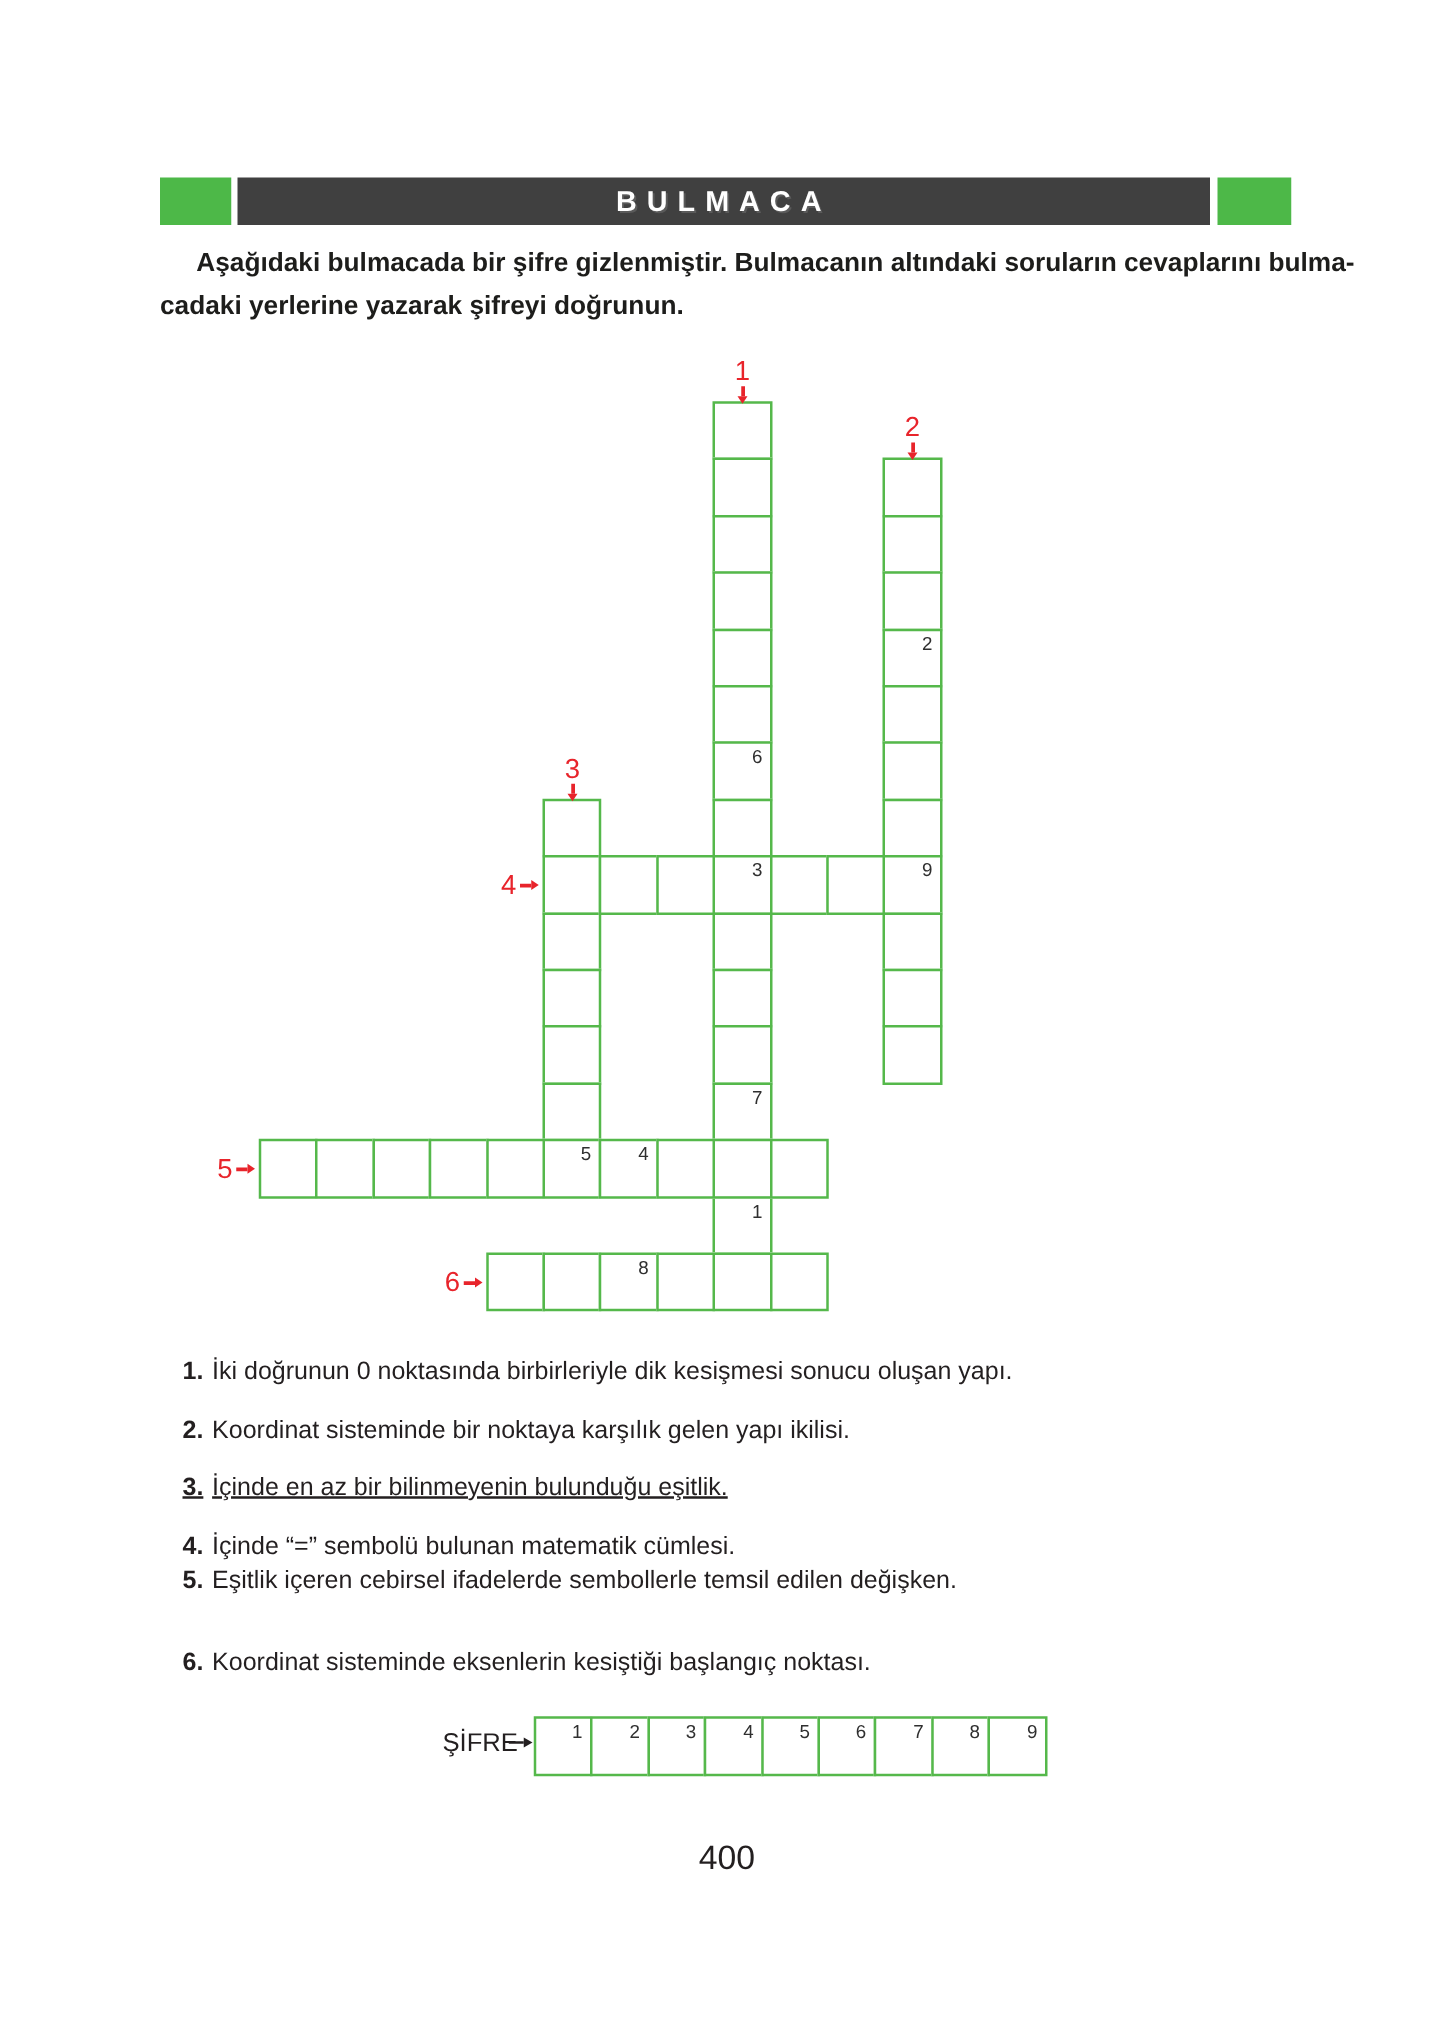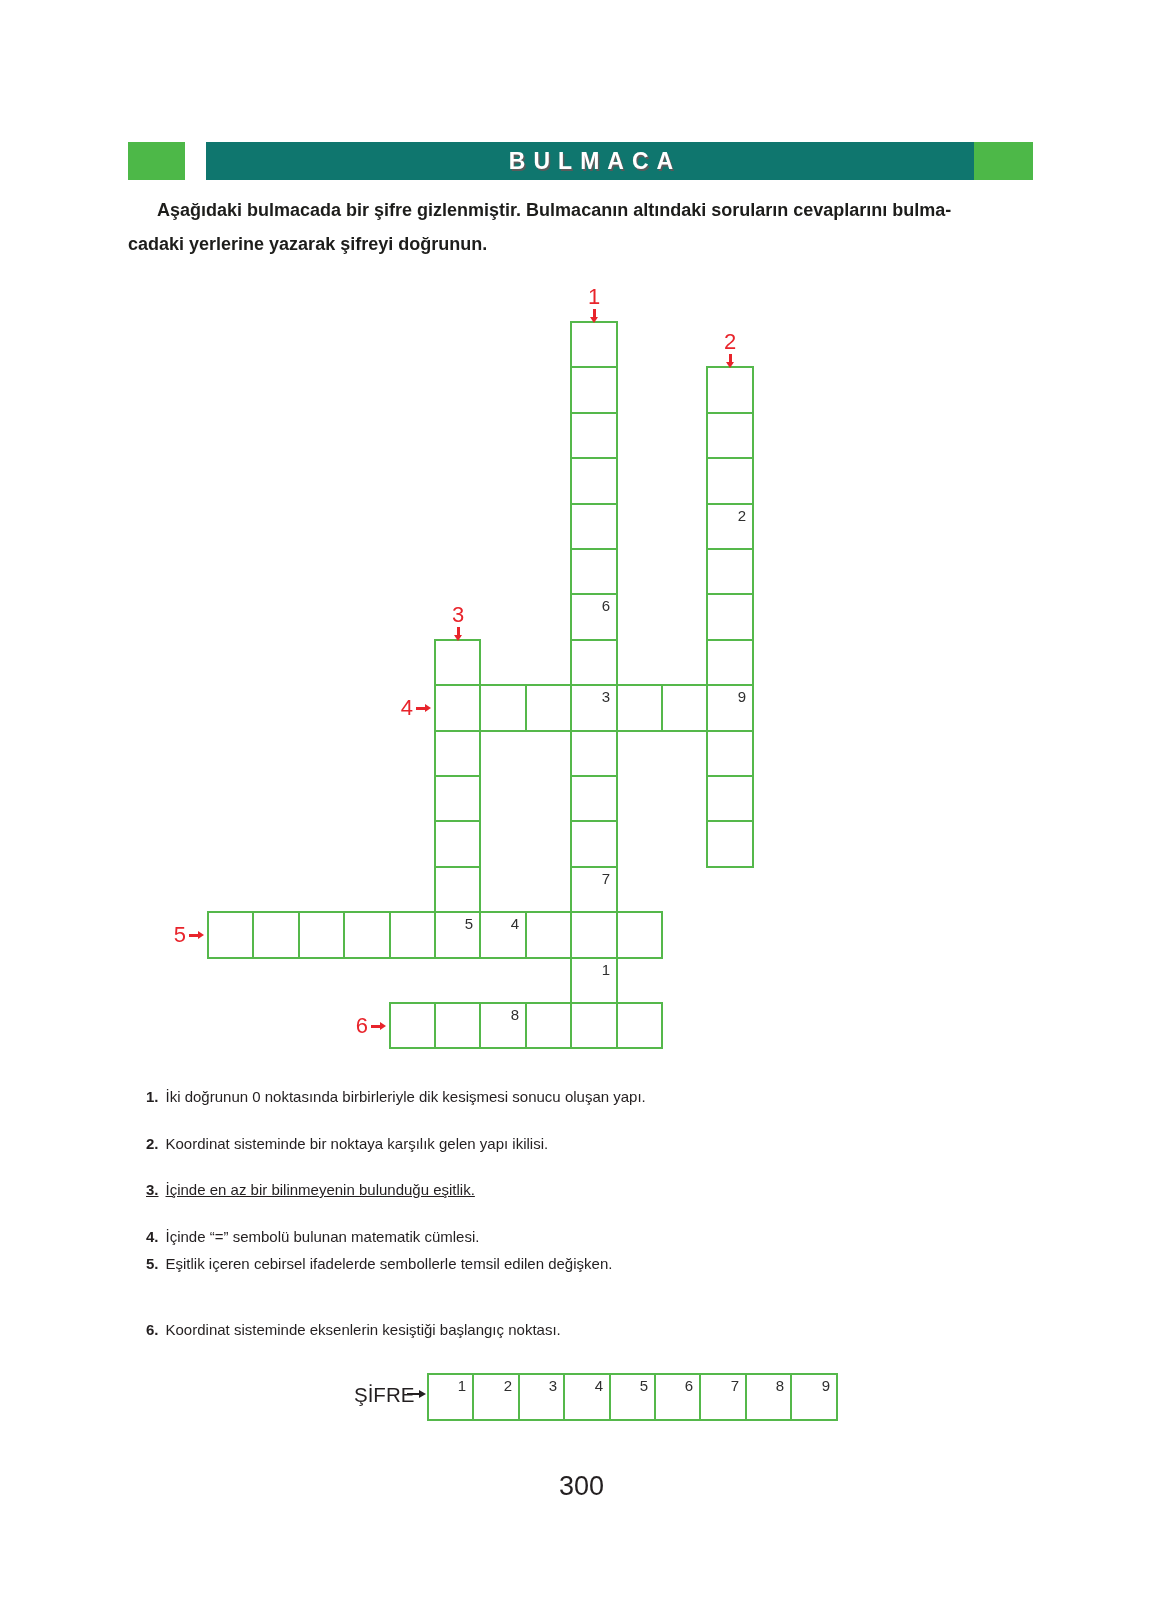--- a/index.html
+++ b/index.html
@@ -8,21 +8,21 @@
 
   
   .hdr-sq{position:absolute;top:142px;height:38px;}
   .hdr-bar{position:absolute;top:142px;left:190px;width:778px;height:38px;
            display:flex;align-items:center;justify-content:center;}
   .hdr-title{font-size:23px;font-weight:bold;color:#ffffff;letter-spacing:8px;
              text-shadow:1.5px 1.5px 0 #5a5a5a;}
 
   
   .intro{position:absolute;left:128px;top:194px;width:916px;
-         font-size:18px;font-weight:bold;line-height:33.5px;color:#1d1d1b;}
+         font-size:21px;font-weight:bold;line-height:33.5px;color:#1d1d1b;}
   .intro .l1{text-indent:29px;white-space:nowrap;}
   .intro .l2{white-space:nowrap;}
 
   
   .cell{position:absolute;background:#ffffff;border:2px solid #55b84b;box-sizing:border-box;}
   .cellnum{position:absolute;font-size:15px;color:#2f2f2f;width:34px;text-align:right;}
 
   
   .red{color:#e8242b;font-size:22px;line-height:22px;}
   .mark-down{position:absolute;width:44px;text-align:center;}
@@ -30,40 +30,40 @@
   .ad .shaft{width:3px;height:8px;background:#e8242b;margin:0 auto;}
   .ad .head{width:0;height:0;border-left:4.5px solid transparent;border-right:4.5px solid transparent;
             border-top:6px solid #e8242b;}
   .mark-right{position:absolute;display:flex;align-items:center;justify-content:flex-end;width:60px;height:24px;}
   .ar{display:flex;align-items:center;margin-left:3px;}
   .ar .shaft{width:9px;height:3px;background:#e8242b;}
   .ar .head{width:0;height:0;border-top:4.5px solid transparent;border-bottom:4.5px solid transparent;
             border-left:6px solid #e8242b;}
 
   
-  .clue{position:absolute;left:146px;white-space:nowrap;font-size:15px;line-height:24px;color:#231f20;}
+  .clue{position:absolute;left:146px;white-space:nowrap;font-size:20px;line-height:24px;color:#231f20;}
   .clue b{margin-right:7px;}
 
   
   .cipher-label{position:absolute;font-size:20.5px;color:#231f20;}
   .arrow-black{position:absolute;display:flex;align-items:center;}
   .arrow-black .shaft{width:12px;height:2.5px;background:#231f20;}
   .arrow-black .head{width:0;height:0;border-top:4.5px solid transparent;border-bottom:4.5px solid transparent;
                      border-left:7px solid #231f20;}
 
   .pageno{position:absolute;left:0;top:1471px;width:100%;text-align:center;
           font-size:27px;color:#231f20;}
 </style>
 </head>
 <body>
 
 <div class="page">
 
   <div class="hdr-sq" style="left:128px;width:57px;background:#4db848;"></div>
-  <div class="hdr-bar" style="background:#0f766e;margin-left:16px;">
+  <div class="hdr-bar" style="background:#404040;">
     <span class="hdr-title">BULMACA</span>
   </div>
   <div class="hdr-sq" style="left:974px;width:59px;background:#4db848;"></div>
 
   <div class="intro">
     <div class="l1">Aşağıdaki bulmacada bir şifre gizlenmiştir. Bulmacanın altındaki soruların cevaplarını bulma-</div>
     <div class="l2">cadaki yerlerine yazarak şifreyi doğrunun.</div>
   </div>
 
   <div id="grid">
@@ -199,14 +199,14 @@
       <div class="cell" style="left: 654px; top: 1373px; width: 47px; height: 48px;"></div>
       <div class="cellnum" style="left: 659px; top: 1377px;">6</div>
       <div class="cell" style="left: 699px; top: 1373px; width: 48px; height: 48px;"></div>
       <div class="cellnum" style="left: 705px; top: 1377px;">7</div>
       <div class="cell" style="left: 745px; top: 1373px; width: 47px; height: 48px;"></div>
       <div class="cellnum" style="left: 750px; top: 1377px;">8</div>
       <div class="cell" style="left: 790px; top: 1373px; width: 48px; height: 48px;"></div>
       <div class="cellnum" style="left: 796px; top: 1377px;">9</div>
     </div>
 
-  <div class="pageno">300</div>
+  <div class="pageno">400</div>
 </div>
 
 </body></html>

